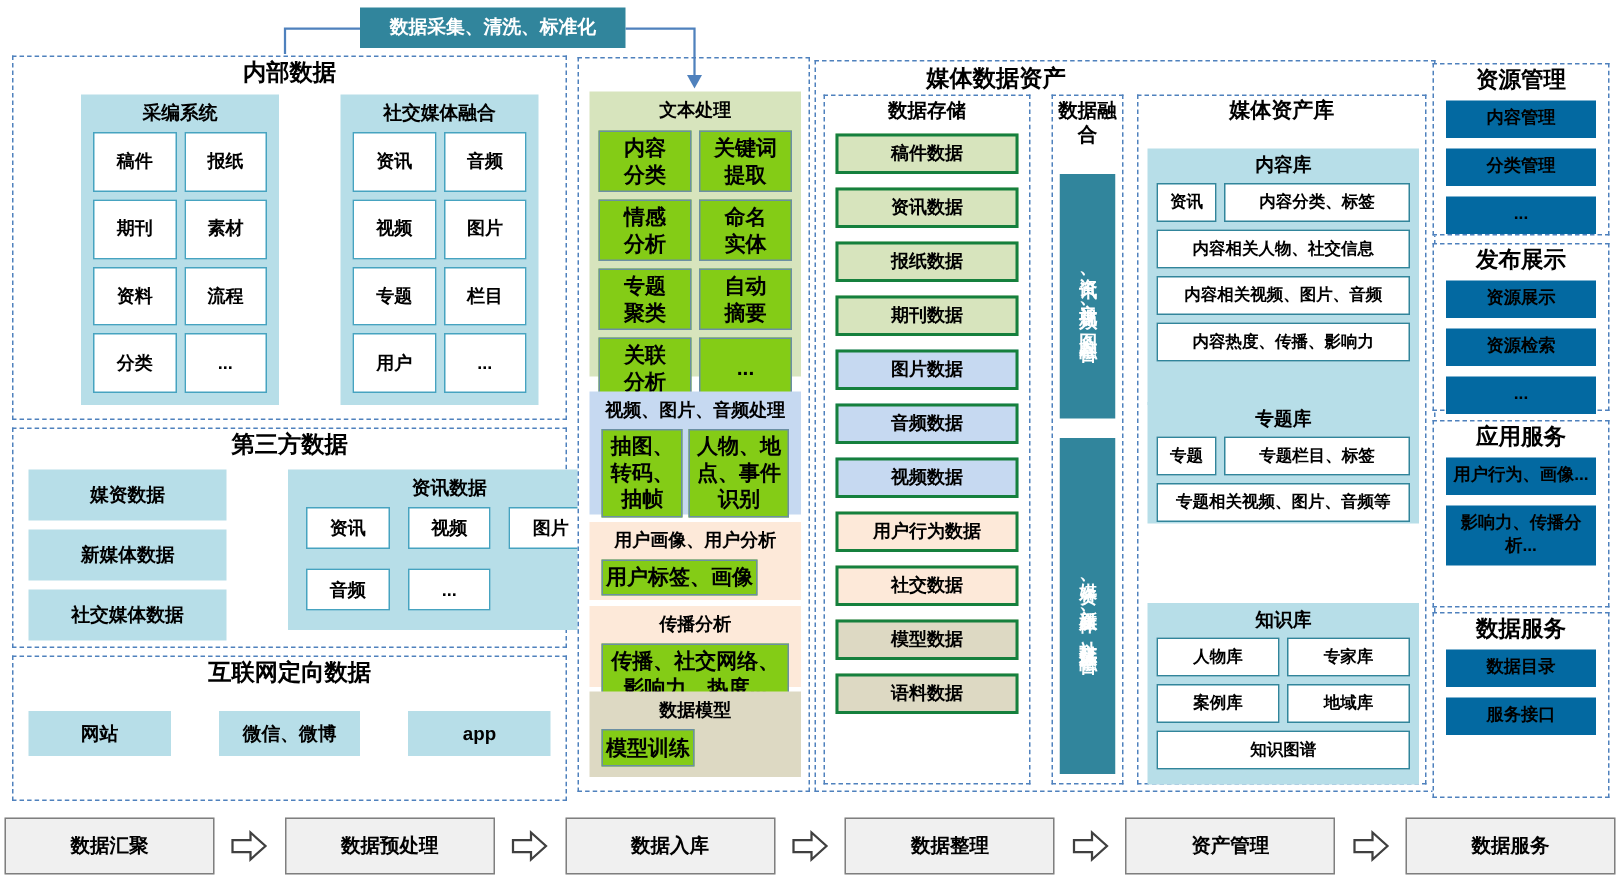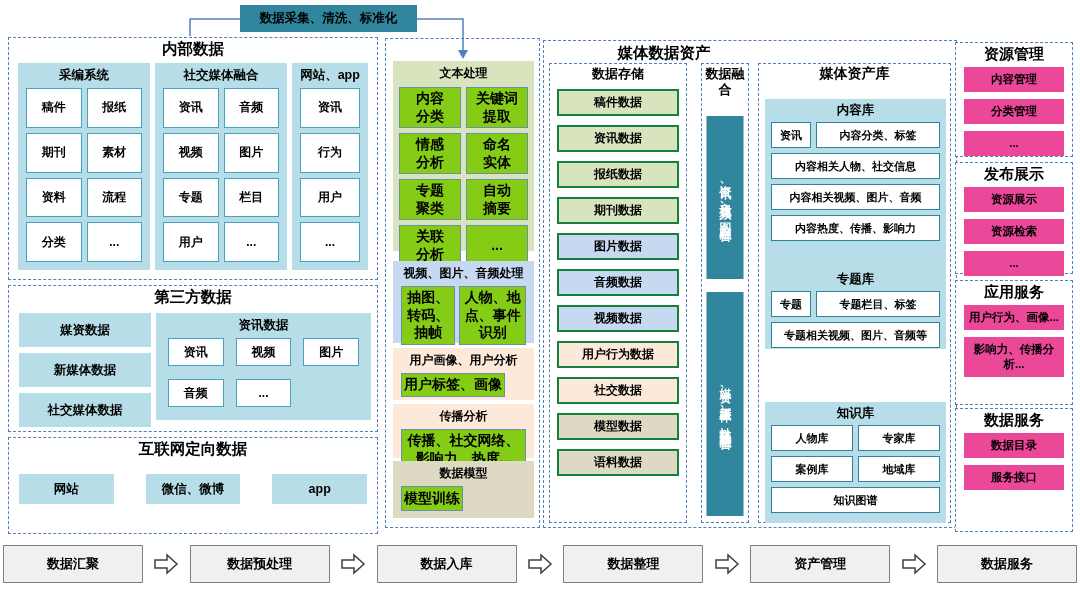--- a/index.html
+++ b/index.html
@@ -3,21 +3,21 @@
 <meta charset="utf-8">
 <style>
   html,body{margin:0;padding:0;background:#fff;}
   #stage{position:relative;width:1080px;height:589px;background:#fff;overflow:hidden;
          font-family:"Liberation Sans",sans-serif;color:#000;}
   .abs{position:absolute;}
   .dashed{position:absolute;border:1.6px dashed #4f81bd;background:#fff;box-sizing:border-box;}
   .dashed2{position:absolute;border:1.4px dashed #4f81bd;background:#fff;box-sizing:border-box;}
   .sec-title{font-weight:bold;text-align:center;font-size:15.5px;line-height:22px;}
   .sub-title{font-weight:bold;text-align:center;font-size:13px;line-height:19px;}
-  .panel{background:#b7dee8;box-sizing:border-box;display:flex;flex-direction:column;}
+  .panel{background:#b7dee8;box-sizing:border-box;display:flex;flex-direction:column;margin-left:36px;}
   .ptitle{font-weight:bold;text-align:center;font-size:12.5px;padding:4px 0 2px;flex:0 0 auto;}
   .wbox{background:#fff;border:1px solid #46a3c0;display:flex;align-items:center;justify-content:center;
         font-weight:bold;font-size:12px;text-align:center;box-sizing:border-box;line-height:1.25;}
   .grid{display:grid;gap:5px;padding:2px 8px 8px;flex:1;}
   .t-green{background:#d7e4bd;}
   .t-blue{background:#c6d9f1;}
   .t-peach{background:#fde9d9;}
   .t-tan{background:#ddd9c3;}
   .proc-panel{position:absolute;left:7px;width:141px;box-sizing:border-box;display:flex;flex-direction:column;}
   .proc-grid{display:grid;grid-template-columns:1fr 1fr;gap:5px;padding:3px 6px 7px;flex:1;}
@@ -32,25 +32,25 @@
   .lib-sec{position:absolute;left:6px;width:181px;background:#b7dee8;box-sizing:border-box;}
   .lib-title{font-weight:bold;text-align:center;font-size:12.5px;padding:3px 0 2px;}
   .lib-rows{display:flex;flex-direction:column;gap:5px;padding:1px 6px 6px;}
   .lib-row{display:flex;gap:5px;}
   .lib-cell{background:#fff;border:1px solid #31859b;display:flex;align-items:center;justify-content:center;
             font-weight:bold;font-size:11px;text-align:center;line-height:1.3;min-height:26px;flex:1;
             padding:2px 3px;box-sizing:border-box;}
   .lib-cell.narrow{flex:0 0 40px;}
   .svc-box{position:absolute;left:955px;width:118px;}
   .svc-items{display:flex;flex-direction:column;gap:7px;padding:2px 8px;}
-  .svc-item{background:#ec4899;font-weight:bold;font-size:11.5px;text-align:center;
+  .svc-item{background:#0369a1;font-weight:bold;font-size:11.5px;text-align:center;
             padding:5px 2px;line-height:1.3;}
   .side-item{height:34px;background:#b7dee8;display:flex;align-items:center;justify-content:center;
              font-weight:bold;font-size:12.5px;}
-  #badge{position:absolute;left:240px;top:5px;width:177px;height:27px;background:#31859c;color:#000000;
+  #badge{position:absolute;left:240px;top:5px;width:177px;height:27px;background:#31859c;color:#ffffff;
          display:flex;align-items:center;justify-content:center;font-weight:bold;font-size:12.5px;z-index:2;}
   #flow{position:absolute;left:3px;top:545px;width:1074px;height:38px;display:flex;align-items:stretch;}
   .flow-step{flex:0 0 140px;background:#f0f0f0;border:1.5px solid #7f7f7f;box-sizing:border-box;
              display:flex;align-items:center;justify-content:center;font-weight:bold;font-size:13px;}
   .flow-arrow{flex:1;display:flex;align-items:center;justify-content:center;}
 </style>
 </head>
 <body>
 
 <div id="stage">

